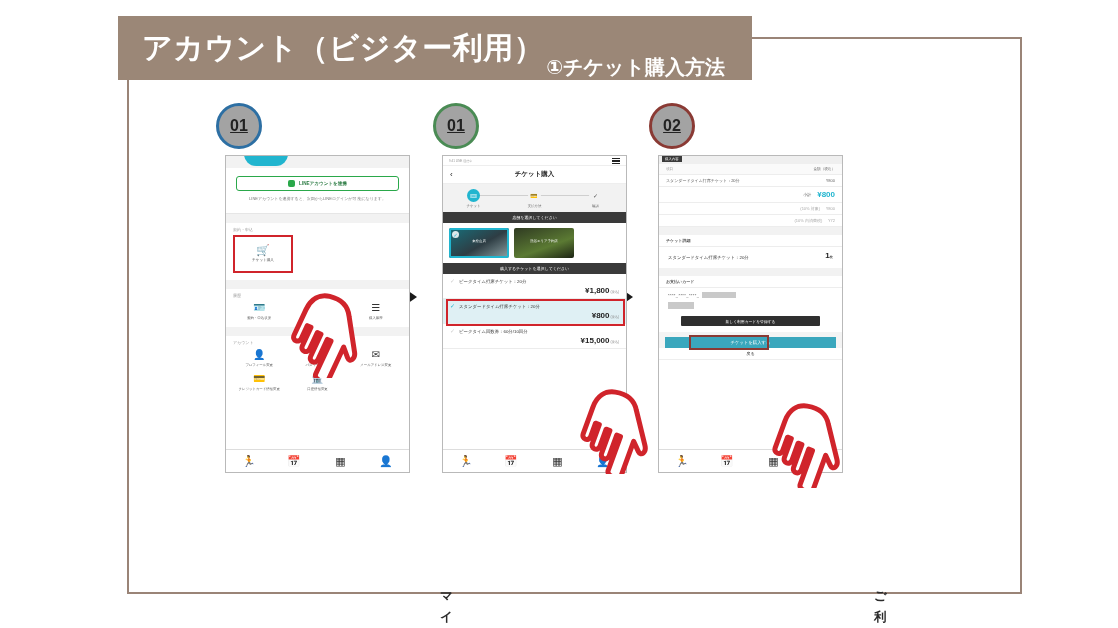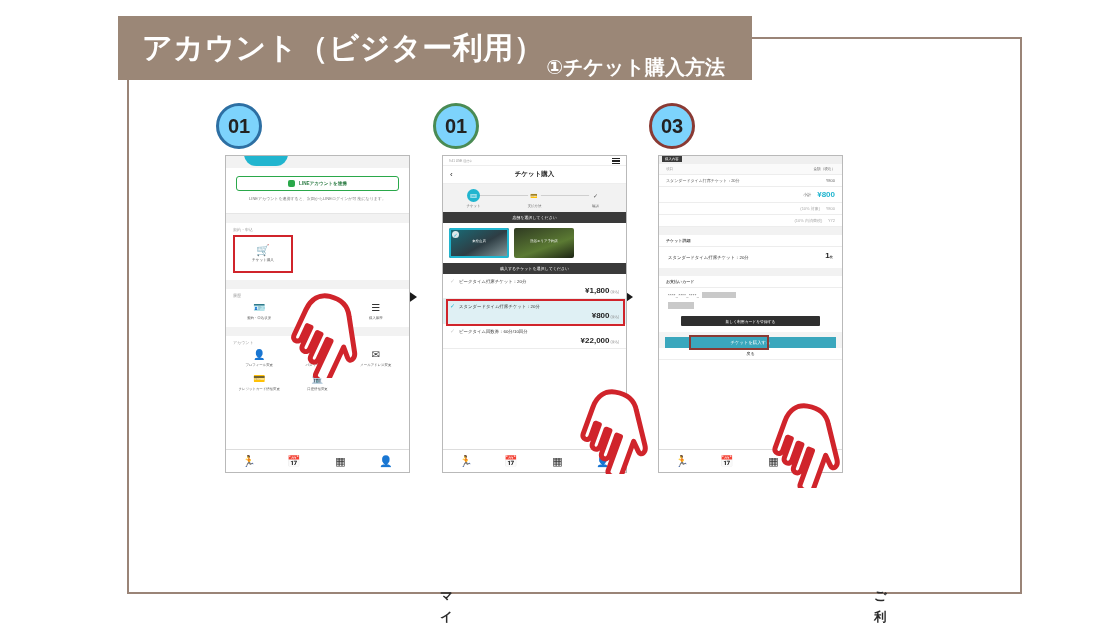--- a/index.html
+++ b/index.html
@@ -36,22 +36,23 @@
   .steps{position:absolute;left:0;top:0;width:1118px;height:628px;}
   .step{position:absolute;top:103px;width:250px;}
   .step-1{left:212px;}
   .step-2{left:429px;}
   .step-3{left:645px;}
 
   .badge{
     width:46px;height:46px;border-radius:50%;
     border:3px solid #2d6fa3;box-sizing:border-box;
     display:flex;align-items:center;justify-content:center;
-    font-size:20px;font-weight:bold;color:#222;background:#7dd3fc;
+    font-size:16px;font-weight:bold;color:#222;background:#a3a3a3;
     margin-left:4px;
+    text-decoration:underline;
   }
   .badge.b2{border-color:#4a8b54;}
   .badge.b3{border-color:#8a3a34;}
 
   
   .phone{
     position:relative;width:185px;height:318px;margin-top:6px;margin-left:13px;
     border:1px solid #b9b9b9;background:#ffffff;box-sizing:border-box;
     overflow:hidden;font-size:5px;color:#333;
   }
@@ -316,38 +317,38 @@
           </div>
           <div class="sel-outline" style="top:0"></div>
         </div>
 
         <div class="ticket">
           <div class="tk-top">
             <span class="tk-ck">✓</span>
             <span class="tk-nm">ピークタイム回数券：60分/10回分</span>
           </div>
           <div class="tk-pr">
-            <span>¥22,000</span><small>(税込)</small>
+            <span>¥15,000</span><small>(税込)</small>
           </div>
         </div>
 
         <div class="tabline"></div>
         <div class="tabbar">
           <div class="t">🏃</div>
           <div class="t">📅</div>
           <div class="t">▦</div>
           <div class="t act">👤</div>
         </div>
       </div>
       <div class="cap-txt cap2">ご利用したい時間のチケット
 を選択</div>
     </div>
 
     <div class="step step-3">
-      <div class="badge b3">03</div>
+      <div class="badge b3">02</div>
       <div class="phone">
         <div class="s3-head">
           <span class="lb">購入内容</span>
         </div>
         <div class="row hd">
           <span>項目</span>
           <span class="rt">金額（税込）</span>
         </div>
         <div class="row">
           <span>スタンダードタイム打席チケット：20分</span>

